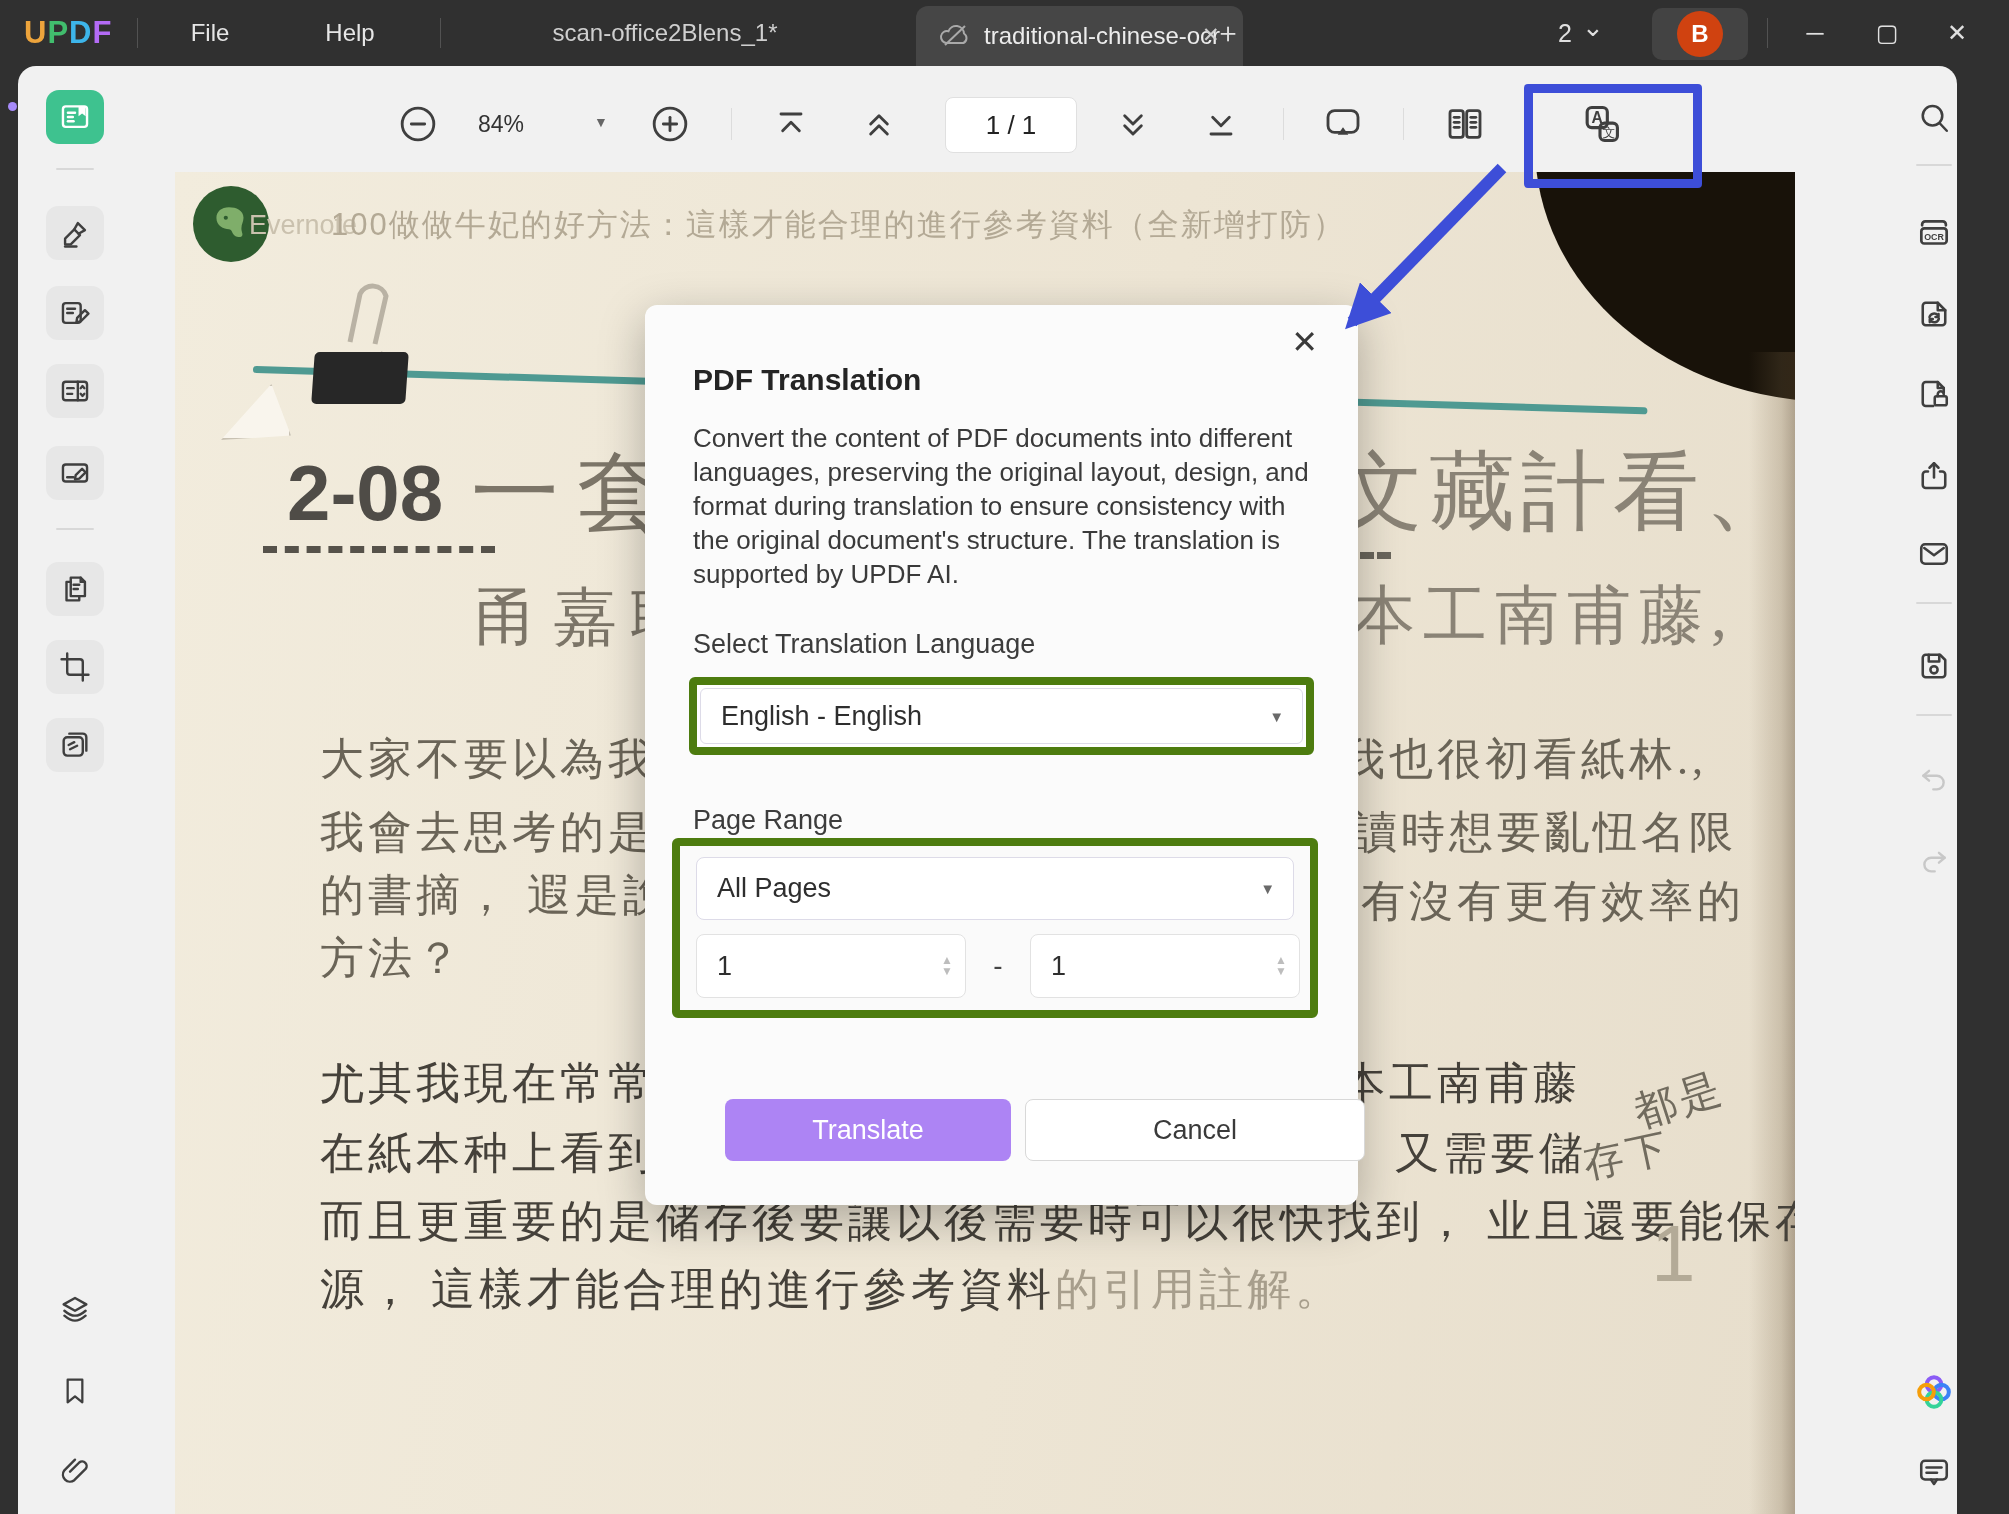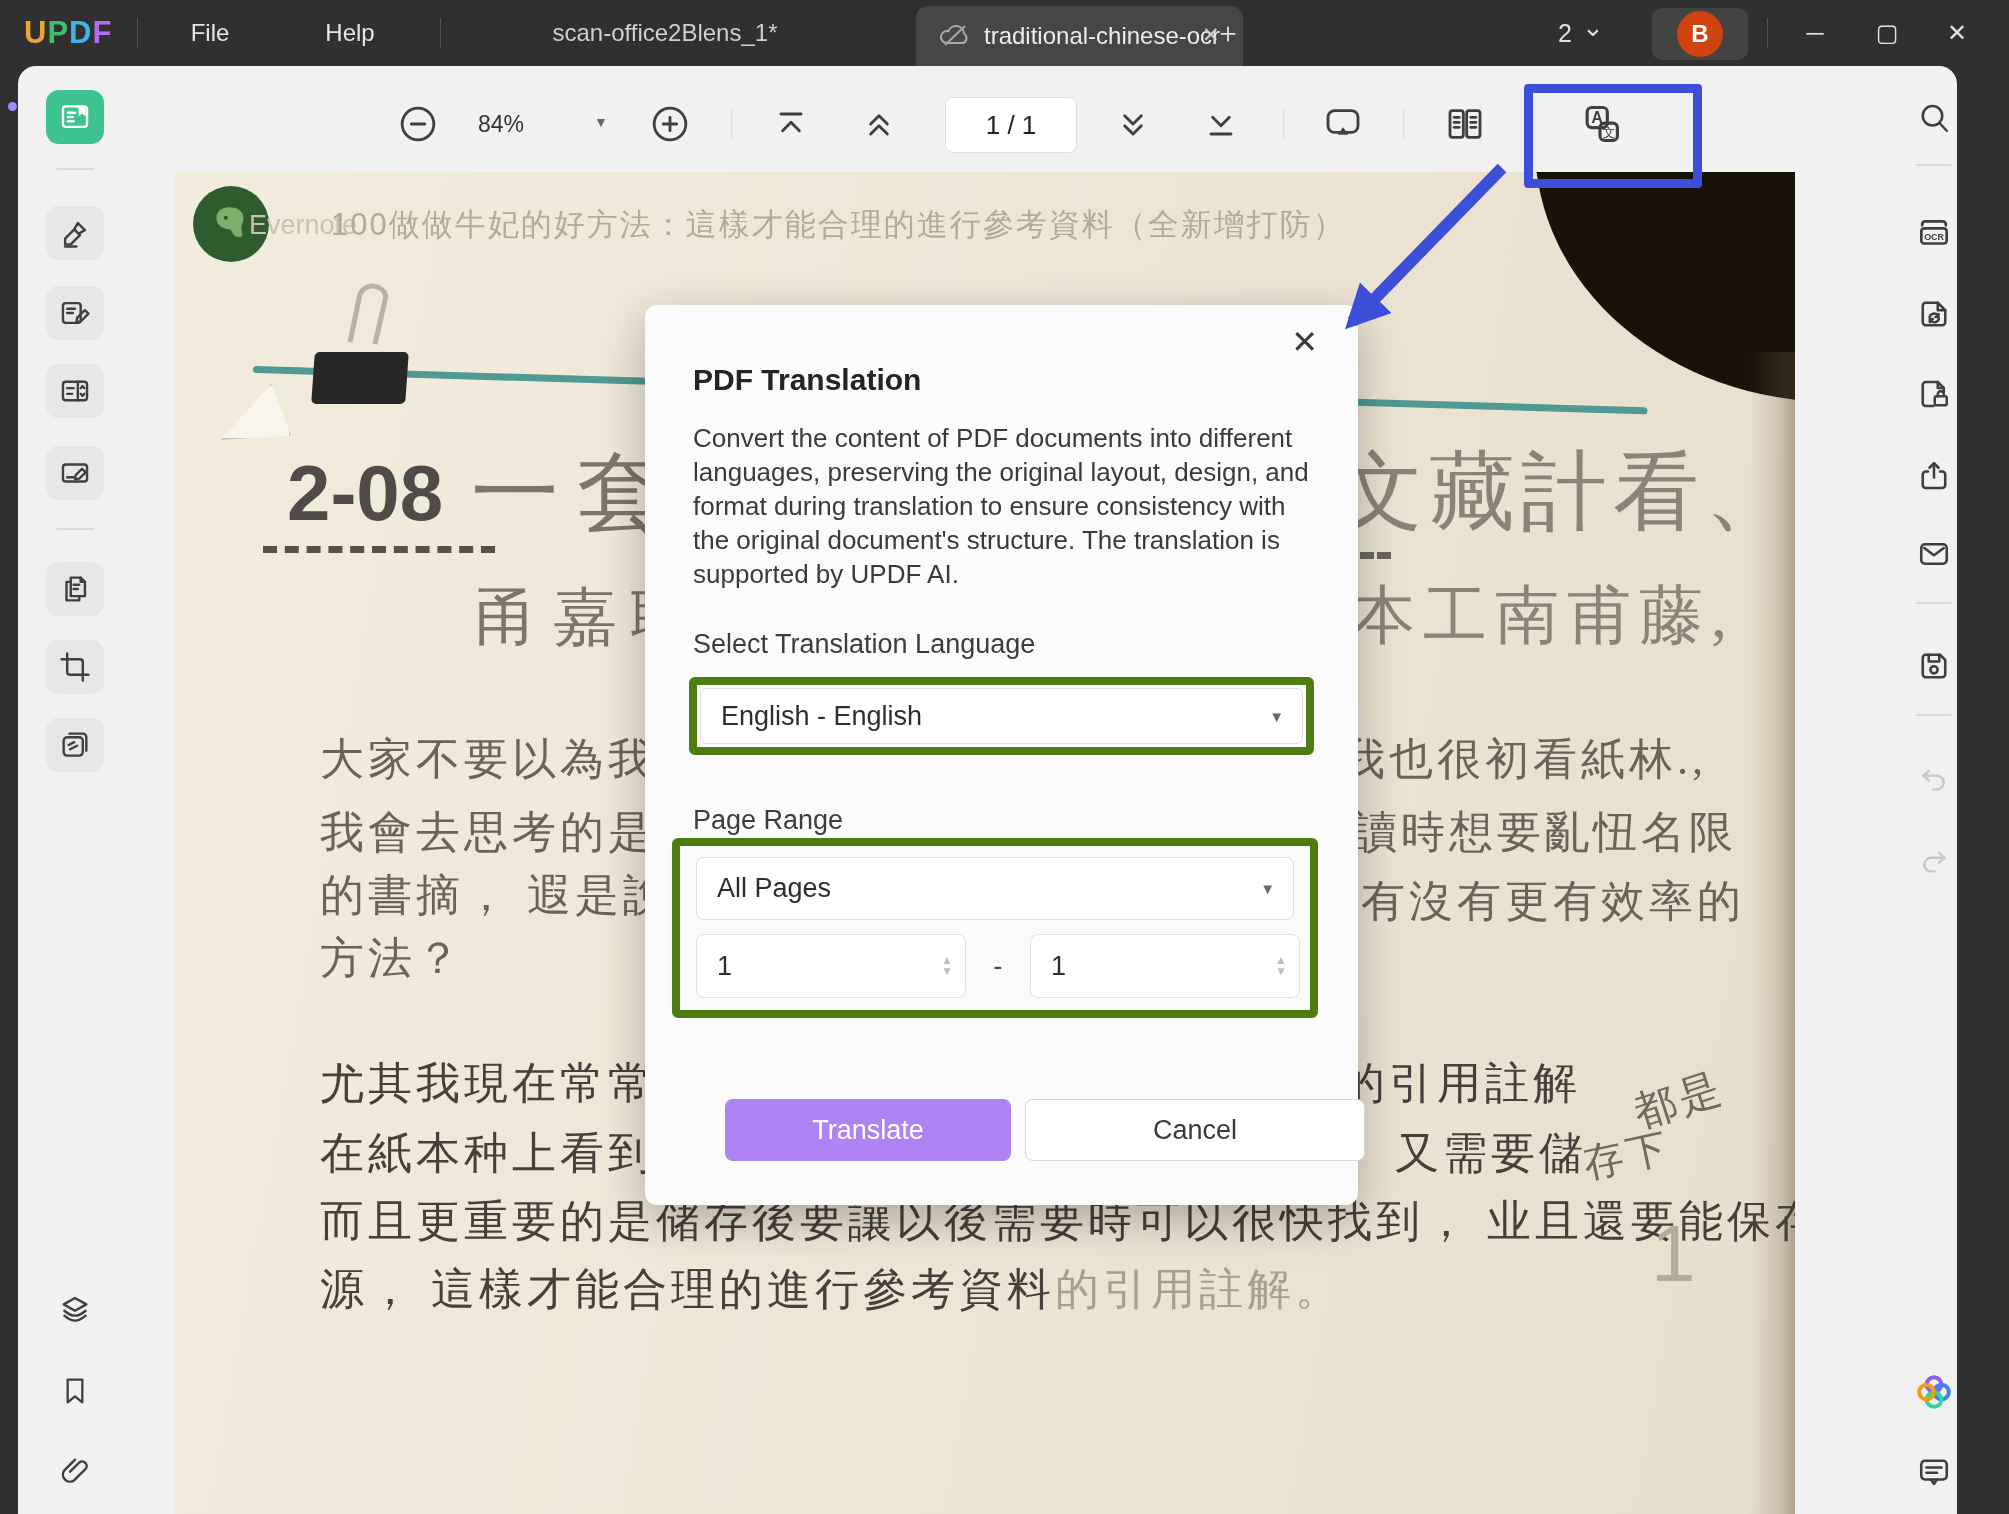--- a/index.html
+++ b/index.html
@@ -339,21 +339,21 @@
     <div class="abs booktext" style="left:145px;top:558px;">大家不要以為我是</div>
     <div class="abs booktext" style="left:145px;top:631px;">我會去思考的是：</div>
     <div class="abs booktext" style="left:145px;top:694px;">的書摘， 遐是說寫</div>
     <div class="abs booktext" style="left:145px;top:757px;">方法？</div>
     <div class="abs booktext" style="left:1166px;top:558px;">我也很初看紙林.,</div>
     <div class="abs booktext" style="left:1178px;top:631px;">讀時想要亂忸名限</div>
     <div class="abs booktext" style="left:1156px;top:700px;">. 有沒有更有效率的</div>
 
     <div class="abs booktext dark" style="left:145px;top:882px;">尤其我現在常常寫文</div>
     <div class="abs booktext dark" style="left:145px;top:952px;">在紙本种上看到的，</div>
-    <div class="abs booktext dark" style="left:1166px;top:882px;">的引用註解</div>
+    <div class="abs booktext dark" style="left:1166px;top:882px;">本工南甫藤</div>
     <div class="abs booktext dark" style="left:1220px;top:952px;">又需要儲</div>
     <div class="abs booktext dark serif" style="left:1458px;top:900px;font-size:42px;color:#716b5e;transform:rotate(-18deg);">都是</div>
     <div class="abs booktext dark serif" style="left:1408px;top:956px;font-size:40px;color:#716b5e;transform:rotate(-12deg);">存下</div>
 
     <div class="abs booktext dark" style="left:145px;top:1020px;">而且更重要的是储存後要讓以後需要時可以很快找到， 业且還要能保存摘要;;</div>
     <div class="abs booktext dark" style="left:145px;top:1088px;">
       <span>源， 這樣才能合理的進行參考資料</span><span style="color:#a79e8c;margin-top:11px;">的引用註解。</span>
     </div>
     <div class="abs" style="left:1476px;top:1036px;font-size:80px;color:#b3aa97;">1</div>
   </div>

